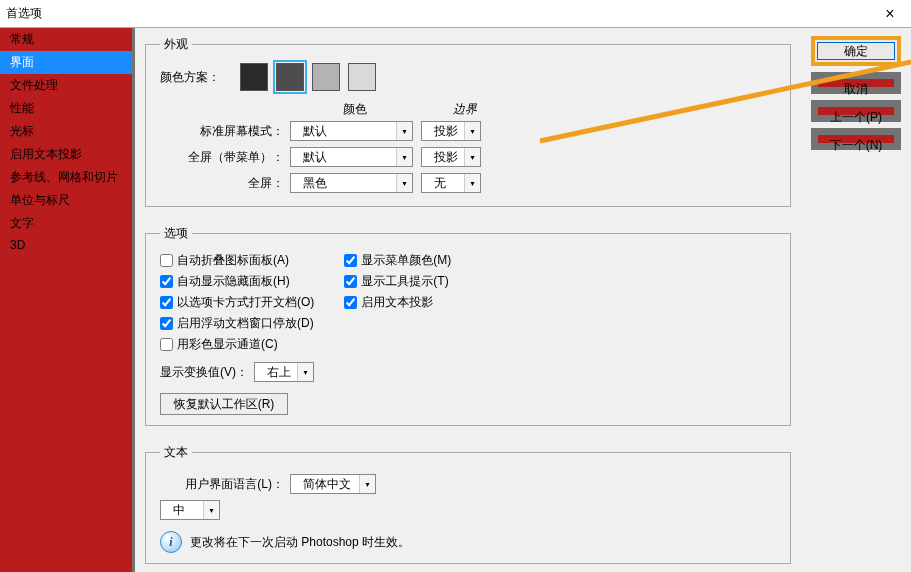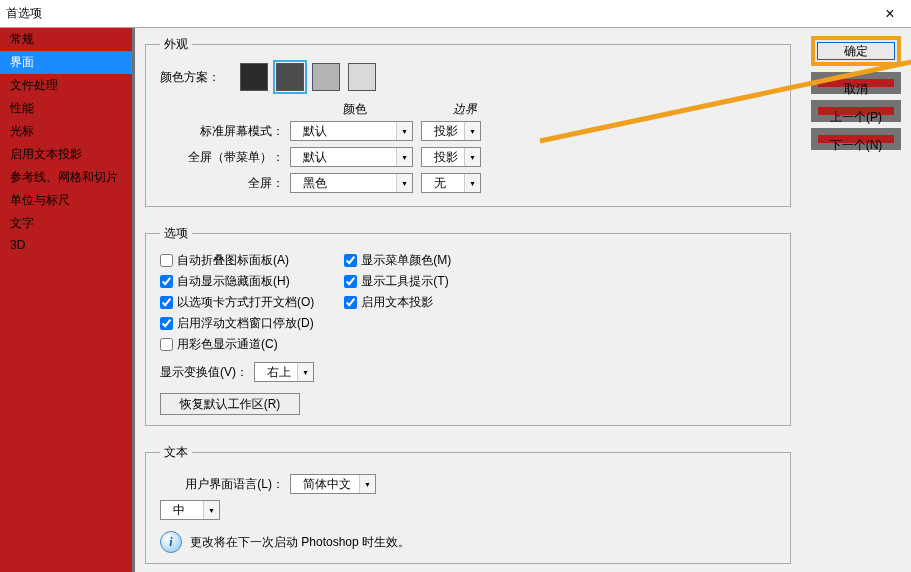--- a/index.html
+++ b/index.html
@@ -88,21 +88,21 @@
   position: absolute; right: 0; top: 0; bottom: 0;
   width: 16px; border-left: 1px solid #ccc;
   display: flex; align-items: center; justify-content: center;
   font-size: 8px; background: #f4f4f4;
 }
 .opts { display: flex; gap: 30px; }
 .optcol { display: flex; flex-direction: column; gap: 4px; }
 .chk { display: flex; align-items: center; gap: 4px; }
 .chk input { width: 13px; height: 13px; }
 .restore-btn {
-  width: 140px; height: 22px;
+  width: 128px; height: 22px;
   background: #eee; border: 1px solid #888;
   text-align: center; line-height: 20px;
   margin-top: 8px; cursor: pointer;
 }
 .info { display: flex; align-items: center; gap: 8px; margin-top: 8px; }
 .info-icon {
   width: 22px; height: 22px; border-radius: 50%;
   background: radial-gradient(circle at 35% 30%, #fff, #8ac7f0);
   border: 1px solid #3a88c8;
   display: flex; align-items: center; justify-content: center;

